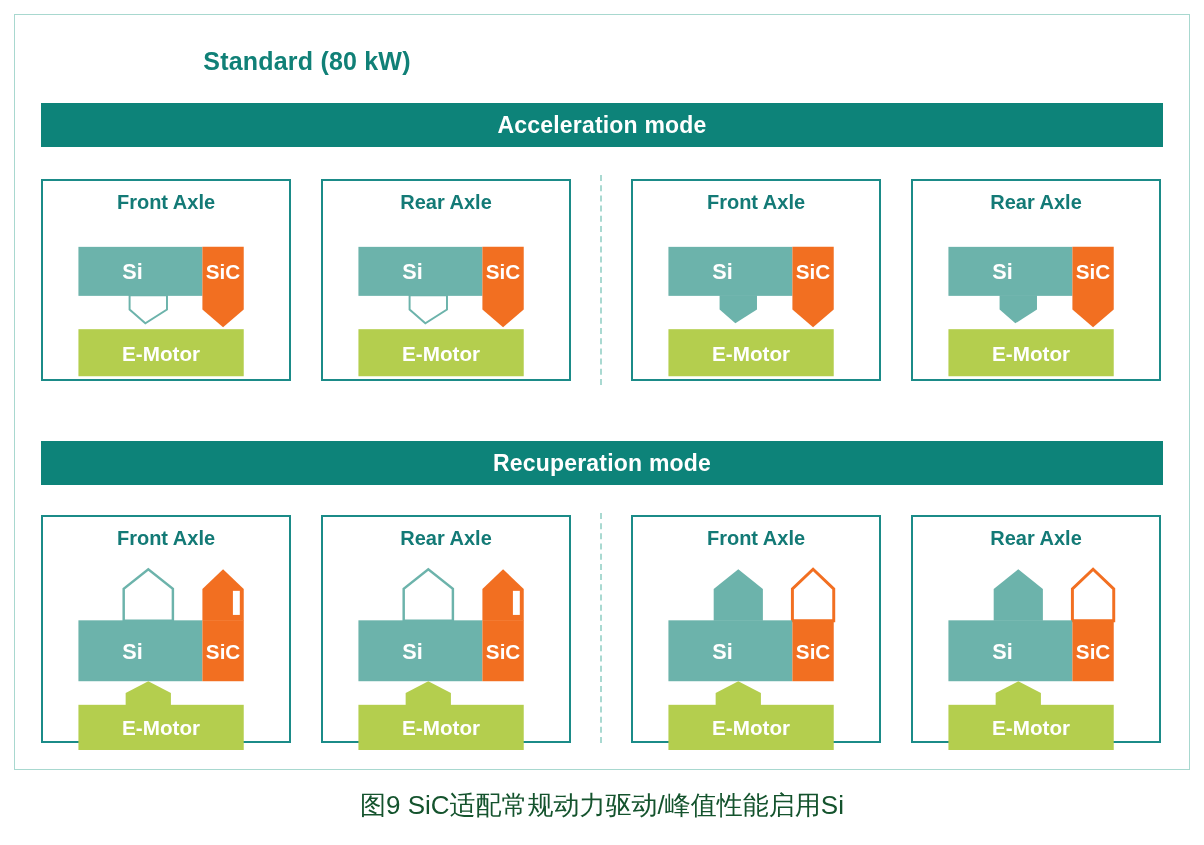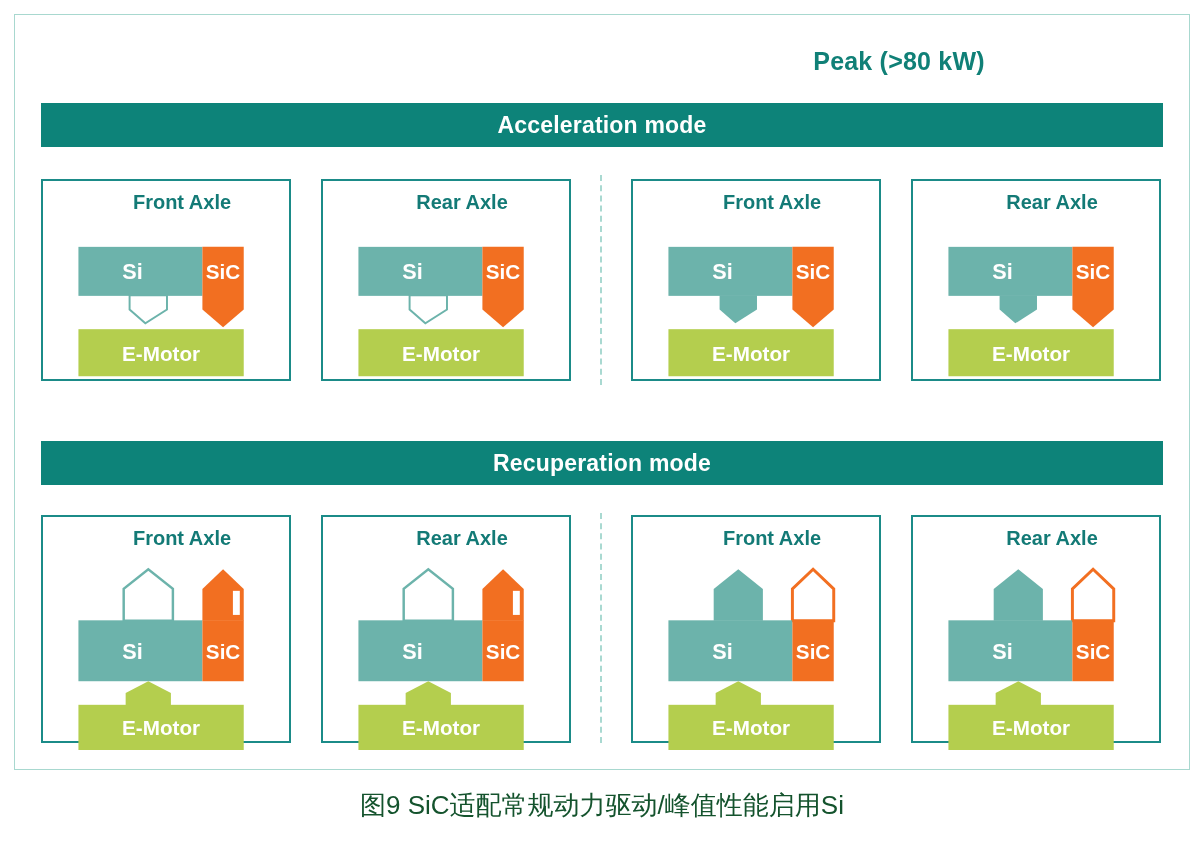--- a/index.html
+++ b/index.html
@@ -63,21 +63,21 @@
 
   
   .panel{
     position:absolute;
     border:2.5px solid #1b8b88;
     background:#ffffff;
     box-sizing:border-box;
   }
   .panel-title{
     position:absolute;
-    top:10px;left:16px;width:100%;
+    top:10px;left:0;width:100%;
     text-align:center;
     font-size:20px;
     font-weight:bold;
     color:#137a76;
     white-space:nowrap;
   }
 
   
   .stage{
     position:absolute;
@@ -103,21 +103,21 @@
     color:#14532d;
     font-family:"Liberation Sans","DejaVu Sans",sans-serif;
     white-space:nowrap;
   }
 </style>
 </head>
 <body>
 
 <div class="figure-frame">
 
-  <div class="col-header peak">Peak (&gt;80 kW)</div>
+  <div class="col-header std">Standard (80 kW)</div>
 
   <div class="mode-bar accel">Acceleration mode</div>
   <div class="mode-bar recup">Recuperation mode</div>
 
   <div class="divider top"></div>
   <div class="divider bot"></div>
 
   <div id="panel-layer">
       <div class="panel" style="left: 26px; top: 164px; width: 250px; height: 202px;">
         <div class="panel-title">Front Axle</div>

